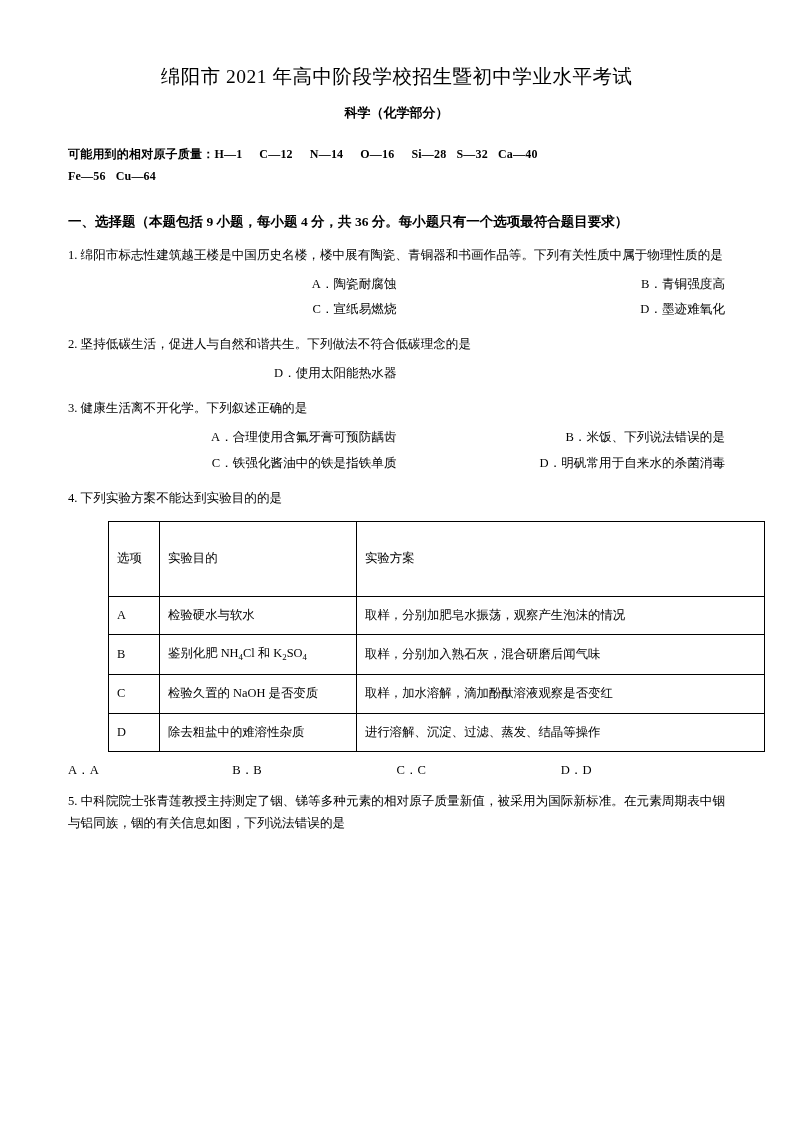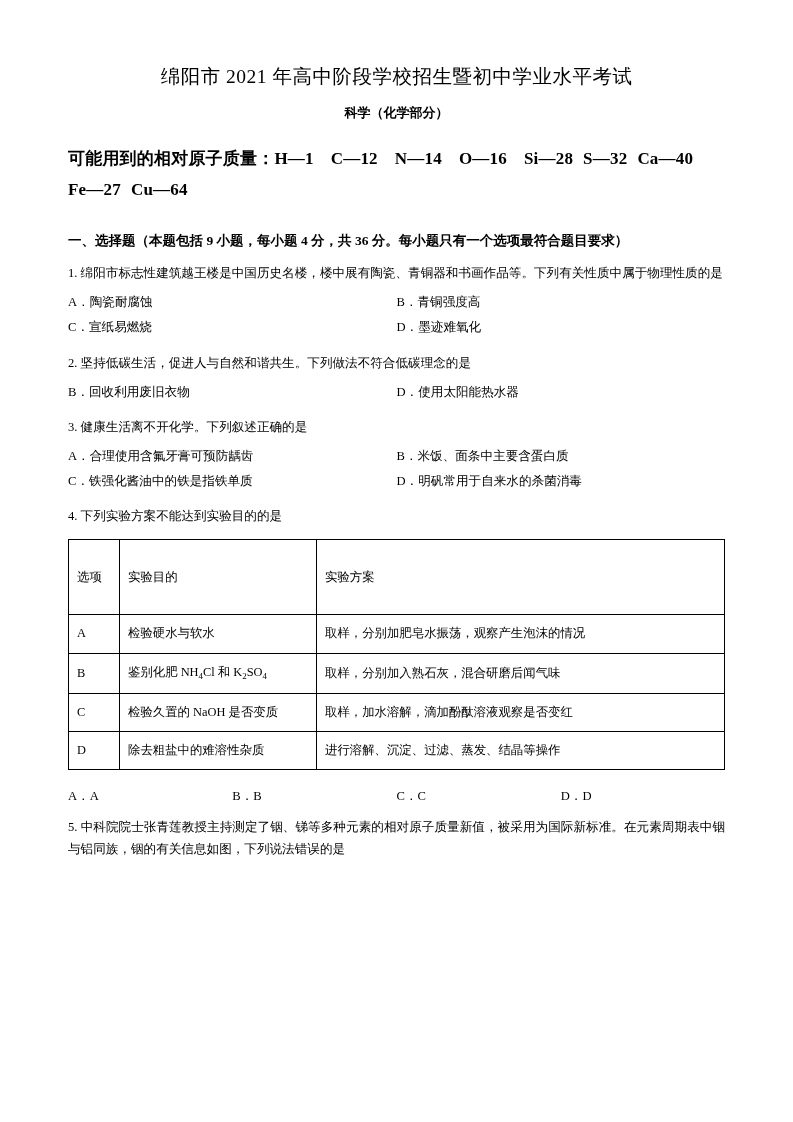--- a/index.html
+++ b/index.html
@@ -31,21 +31,21 @@
     line-height: 1.5;
   }
   .title-sub {
     text-align: center;
     font-size: 13px;
     font-weight: bold;
     margin-top: 12px;
     line-height: 1.5;
   }
   .atomic-mass {
-    font-size: 17px;
+    font-size: 12px;
     font-weight: bold;
     margin-top: 20px;
     line-height: 1.85;
     letter-spacing: 0.2px;
   }
   .atomic-mass .gap {
     display: inline-block;
     width: 17px;
   }
   .atomic-mass .gap-s {
@@ -68,26 +68,28 @@
   }
   .opts {
     display: flex;
     flex-wrap: wrap;
     font-size: 12.6px;
     margin-top: 6px;
   }
   .opts .opt {
     width: 50%;
     line-height: 2.0;
+    text-align: right;
   }
   table.exp {
     border-collapse: collapse;
     width: 100%;
     margin-top: 12px;
     font-size: 12.4px;
+    margin-left: 40px;
   }
   table.exp td {
     border: 1px solid #000000;
     padding: 9px 8px;
     vertical-align: middle;
     line-height: 1.55;
   }
   td.c-opt {
     width: 34px;
     text-align: left;
@@ -102,64 +104,63 @@
   .row-head td {
     height: 56px;
   }
   sub {
     font-size: 0.72em;
     vertical-align: sub;
   }
   .abcd {
     display: flex;
     font-size: 12.6px;
-    margin-top: 18px;
+    margin-top: 10px;
   }
   .abcd .opt {
     width: 25%;
   }
 </style>
 </head>
 <body>
 
 <div class="page">
 
   <div class="title-main">绵阳市 2021 年高中阶段学校招生暨初中学业水平考试</div>
   <div class="title-sub">科学（化学部分）</div>
 
   <div class="atomic-mass">
     <span>可能用到的相对原子质量：</span><span>H—1</span><span class="gap"></span><span>C—12</span><span class="gap"></span><span>N—14</span><span class="gap"></span><span>O—16</span><span class="gap"></span><span>Si—28</span><span class="gap-s"></span><span>S—32</span><span class="gap-s"></span><span>Ca—40</span>
-    <div><span>Fe—27</span><span class="gap-s"></span><span>Cu—64</span></div>
+    <div><span>Fe—56</span><span class="gap-s"></span><span>Cu—64</span></div>
   </div>
 
   <div class="section-head">一、选择题（本题包括 9 小题，每小题 4 分，共 36 分。每小题只有一个选项最符合题目要求）</div>
 
   <div class="q">
     <div class="q-text"><span>1.</span> <span>绵阳市标志性建筑越王楼是中国历史名楼，楼中展有陶瓷、青铜器和书画作品等。下列有关性质中属于物理性质的是</span></div>
     <div class="opts">
       <div class="opt">A．陶瓷耐腐蚀</div>
       <div class="opt">B．青铜强度高</div>
       <div class="opt">C．宣纸易燃烧</div>
       <div class="opt">D．墨迹难氧化</div>
     </div>
   </div>
 
   <div class="q">
     <div class="q-text"><span>2.</span> <span>坚持低碳生活，促进人与自然和谐共生。下列做法不符合低碳理念的是</span></div>
     <div class="opts">
-      <div class="opt">B．回收利用废旧衣物</div>
       <div class="opt">D．使用太阳能热水器</div>
     </div>
   </div>
 
   <div class="q">
     <div class="q-text"><span>3.</span> <span>健康生活离不开化学。下列叙述正确的是</span></div>
     <div class="opts">
       <div class="opt">A．合理使用含氟牙膏可预防龋齿</div>
-      <div class="opt">B．米饭、面条中主要含蛋白质</div>
+      <div class="opt">B．米饭、下列说法错误的是</div>
       <div class="opt">C．铁强化酱油中的铁是指铁单质</div>
       <div class="opt">D．明矾常用于自来水的杀菌消毒</div>
     </div>
   </div>
 
   <div class="q">
     <div class="q-text"><span>4.</span> <span>下列实验方案不能达到实验目的的是</span></div>
   </div>
 
   <table class="exp">

